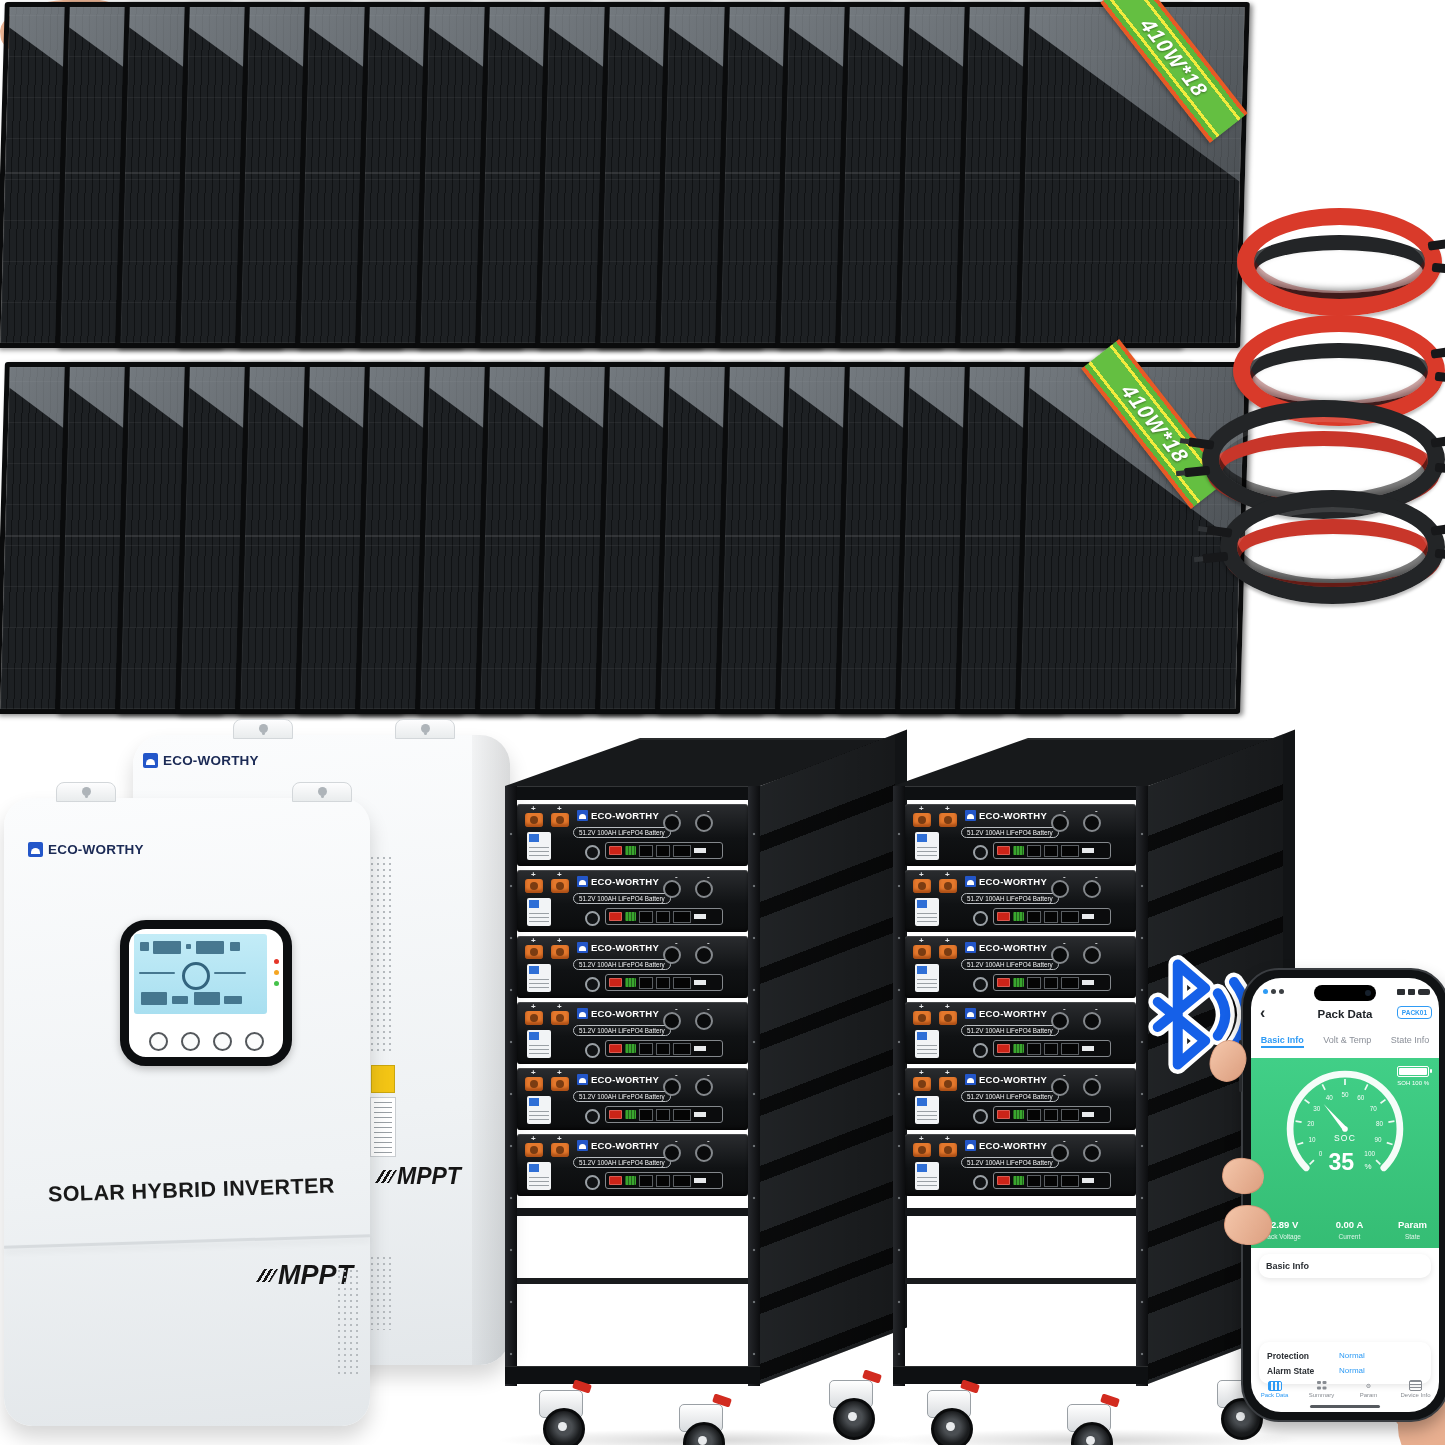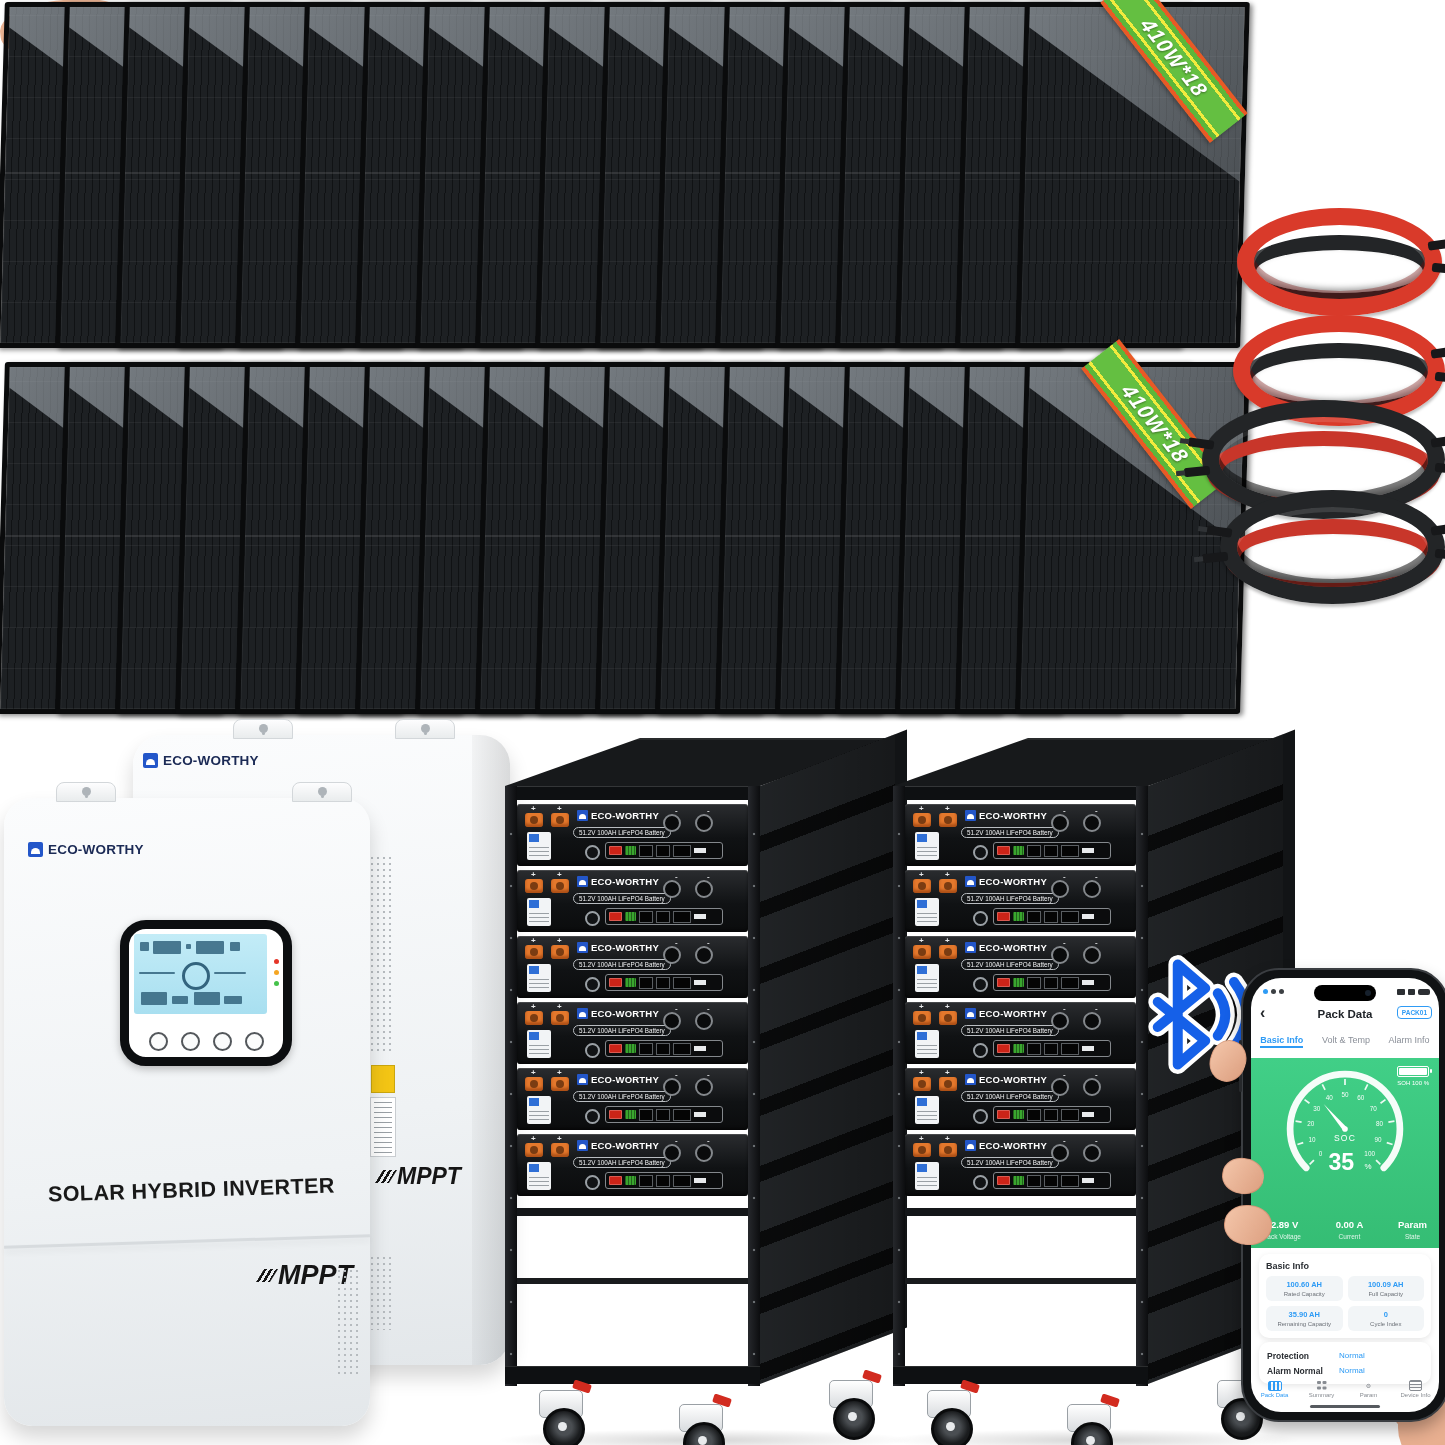--- a/index.html
+++ b/index.html
@@ -929,21 +929,21 @@
         <span class="st-bar sb3"></span>
       </div>
       <div class="navrow">
         <span class="back">‹</span>
         <span class="ptitle">Pack Data</span>
         <span class="pbadge">PACK01</span>
       </div>
       <div class="tabs">
         <span class="tab-item active">Basic Info</span>
         <span class="tab-item">Volt &amp; Temp</span>
-        <span class="tab-item">Alarm Info</span>
+        <span class="tab-item">State Info</span>
       </div>
       <div class="greencard">
         <div class="soh">
           <div class="batt-icon">
               <i></i>
             </div>
           <span class="soh-text">SOH 100 %</span>
         </div>
         <svg class="gauge" viewBox="0 0 100 100">
           <path class="g-arc" d="M18.2 81.8 A45 45 0 1 1 81.8 81.8"></path>
@@ -989,46 +989,28 @@
             <div class="gm-l">Current</div>
           </div>
           <div class="gm">
             <div class="gm-v">Param</div>
             <div class="gm-l">State</div>
           </div>
         </div>
       </div>
       <div class="card info">
         <div class="card-title">Basic Info</div>
-        <div class="stat-grid">
-          <div class="stat-cell">
-            <div class="stat-v">100.60 AH</div>
-            <div class="stat-l">Rated Capacity</div>
-          </div>
-          <div class="stat-cell">
-            <div class="stat-v">100.09 AH</div>
-            <div class="stat-l">Full Capacity</div>
-          </div>
-          <div class="stat-cell">
-            <div class="stat-v">35.90 AH</div>
-            <div class="stat-l">Remaining Capacity</div>
-          </div>
-          <div class="stat-cell">
-            <div class="stat-v">0</div>
-            <div class="stat-l">Cycle Index</div>
-          </div>
-        </div>
       </div>
       <div class="card status">
         <div class="srow">
           <span class="sl">Protection</span>
           <span class="sv">Normal</span>
         </div>
         <div class="srow">
-          <span class="sl">Alarm Normal</span>
+          <span class="sl">Alarm State</span>
           <span class="sv">Normal</span>
         </div>
       </div>
       <div class="bottomnav">
         <div class="nav-item active">
           <div class="ni">
               <div class="ni-pack"></div>
             </div>
           <span>Pack Data</span>
         </div>

